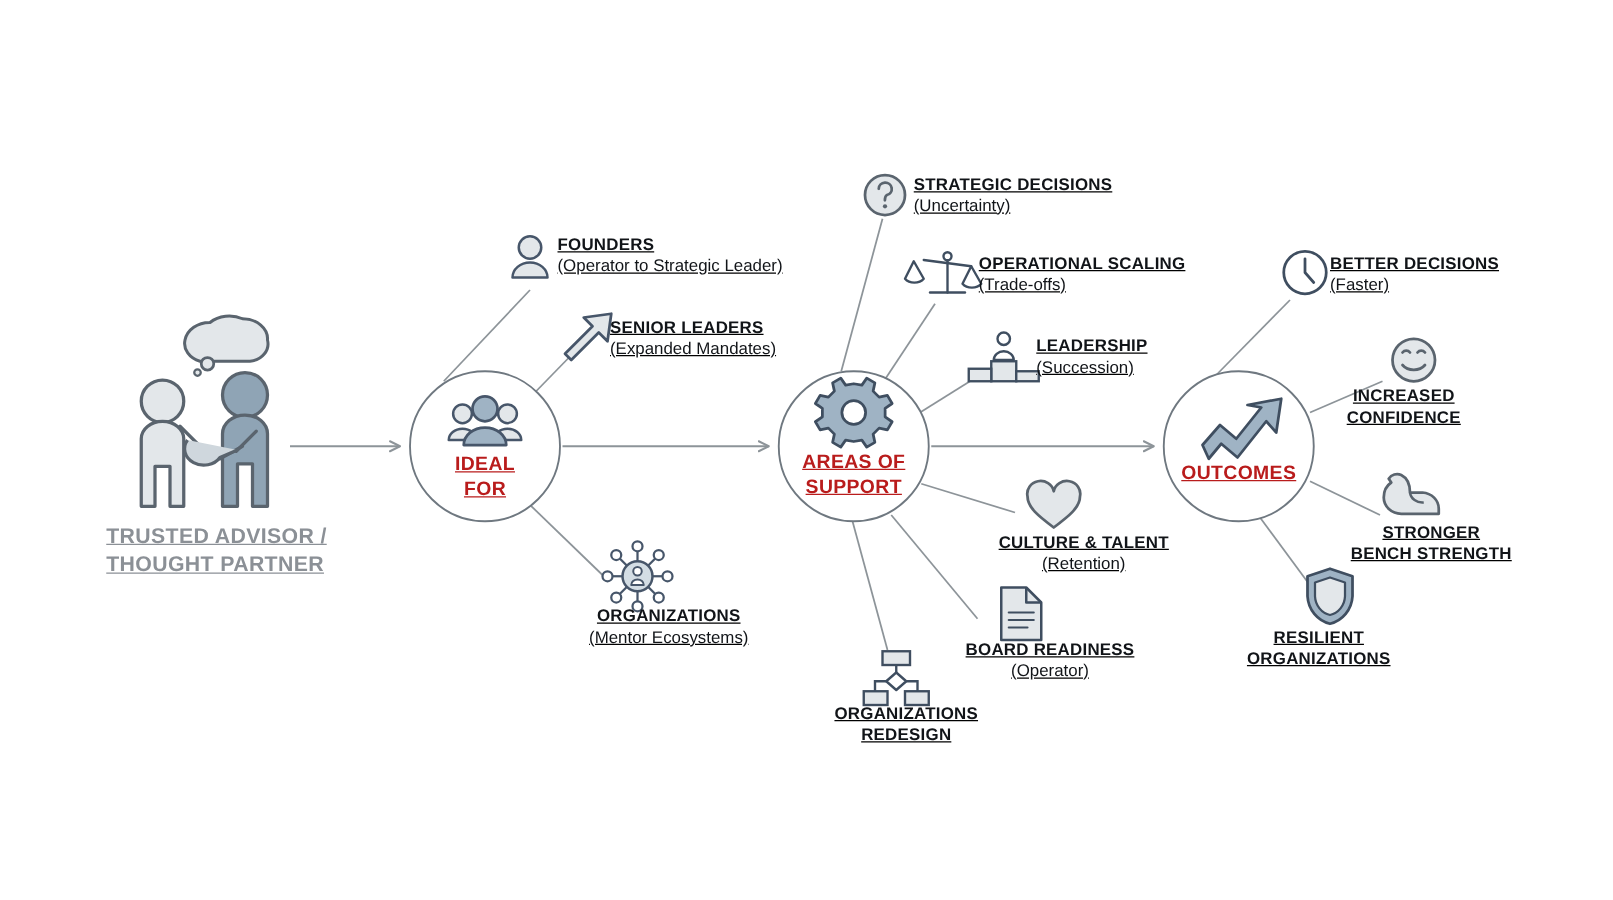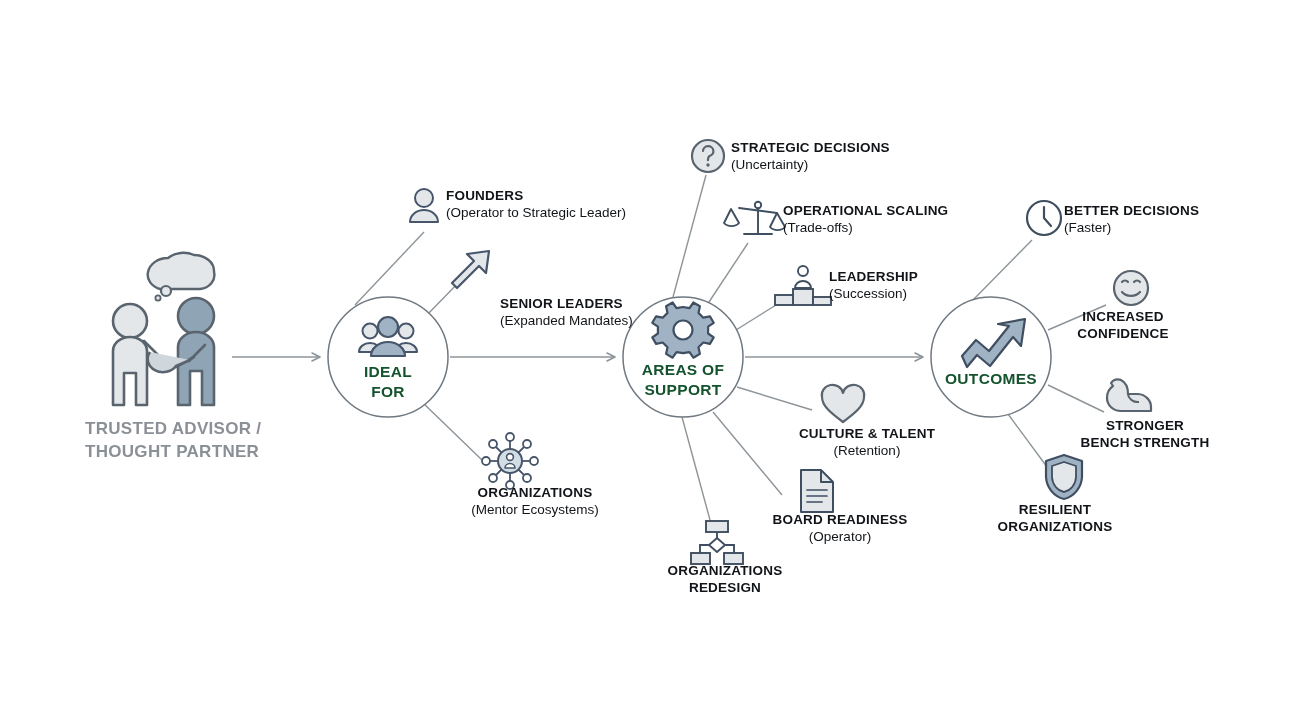--- a/index.html
+++ b/index.html
@@ -1,22 +1,22 @@
 <!DOCTYPE html>
 <html><head>
 <meta charset="utf-8">
 <style>
   html,body{margin:0;padding:0;background:#ffffff;}
   body{width:1290px;height:720px;font-family:"Liberation Sans",sans-serif;overflow:hidden;}
   #stage{position:relative;width:1290px;height:720px;background:#fff;}
   svg.layer{position:absolute;left:0;top:0;width:1290px;height:720px;}
-  .lbl{position:absolute;}
+  .lbl{position:absolute;text-decoration:underline;}
   .t-main{font-weight:bold;font-size:13.5px;letter-spacing:.2px;color:#111418;line-height:1.25;white-space:nowrap;}
   .t-sub{font-size:13.5px;color:#111418;line-height:1.25;white-space:nowrap;}
-  .t-center{font-weight:bold;font-size:15.5px;color:#14532d;letter-spacing:.3px;line-height:1.3;text-align:center;white-space:nowrap;}
+  .t-center{font-weight:bold;font-size:15.5px;color:#b91c1c;letter-spacing:.3px;line-height:1.3;text-align:center;white-space:nowrap;}
   .t-source{font-weight:bold;font-size:17px;color:#8b9096;letter-spacing:.3px;line-height:1.35;text-align:center;white-space:nowrap;}
   .ctr{text-align:center;}
 </style>
 </head>
 <body>
 
 <div id="stage">
 
   <svg class="layer" viewBox="0 0 1290 720">
     <defs>
@@ -211,21 +211,21 @@
 
   <div class="lbl t-center" style="left:921px;top:369px;width:140px;">
     <div>OUTCOMES</div>
   </div>
 
   <div class="lbl" style="left:446px;top:188px;">
     <div class="t-main">FOUNDERS</div>
     <div class="t-sub">(Operator to Strategic Leader)</div>
   </div>
 
-  <div class="lbl" style="left:500px;top:254px;margin-top:42px;">
+  <div class="lbl" style="left:488px;top:254px;">
     <div class="t-main">SENIOR LEADERS</div>
     <div class="t-sub">(Expanded Mandates)</div>
   </div>
 
   <div class="lbl ctr" style="left:440px;top:485px;width:190px;">
     <div class="t-main">ORGANIZATIONS</div>
     <div class="t-sub">(Mentor Ecosystems)</div>
   </div>
 
   <div class="lbl" style="left:731px;top:140px;">

